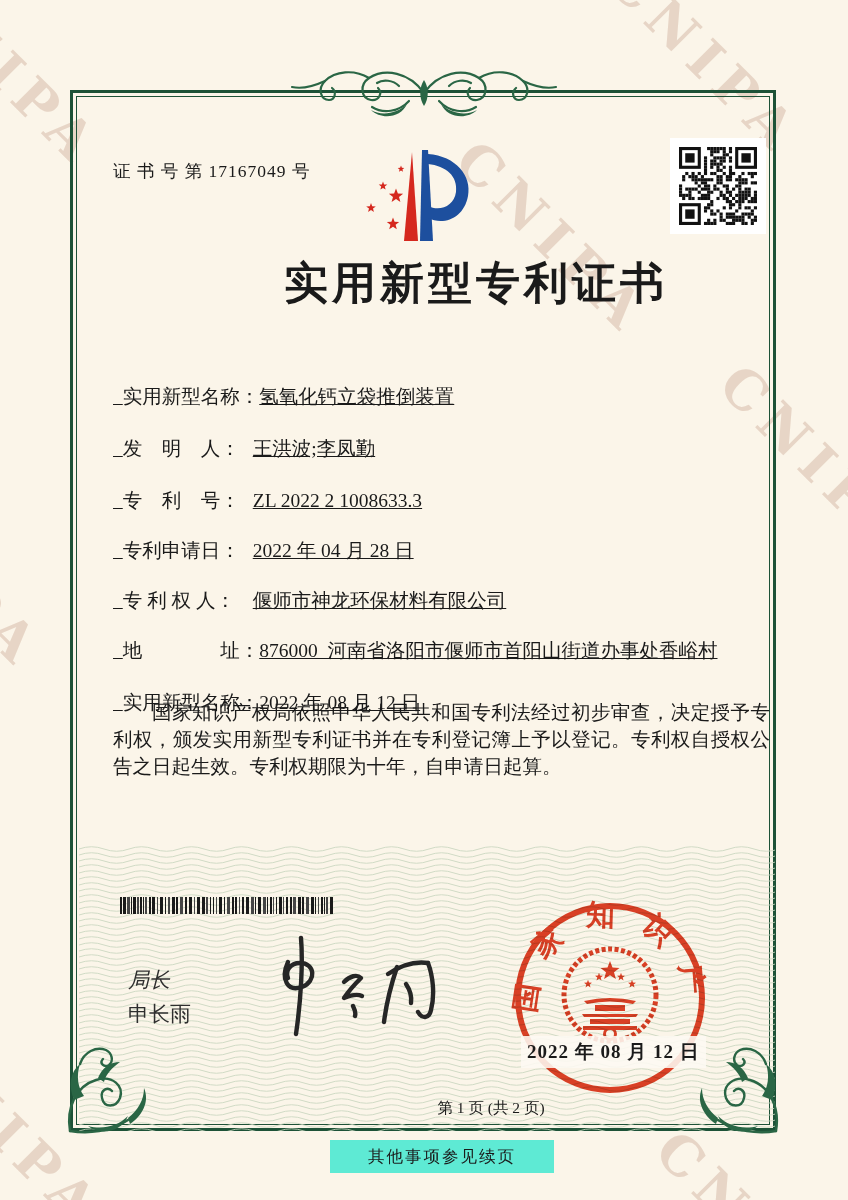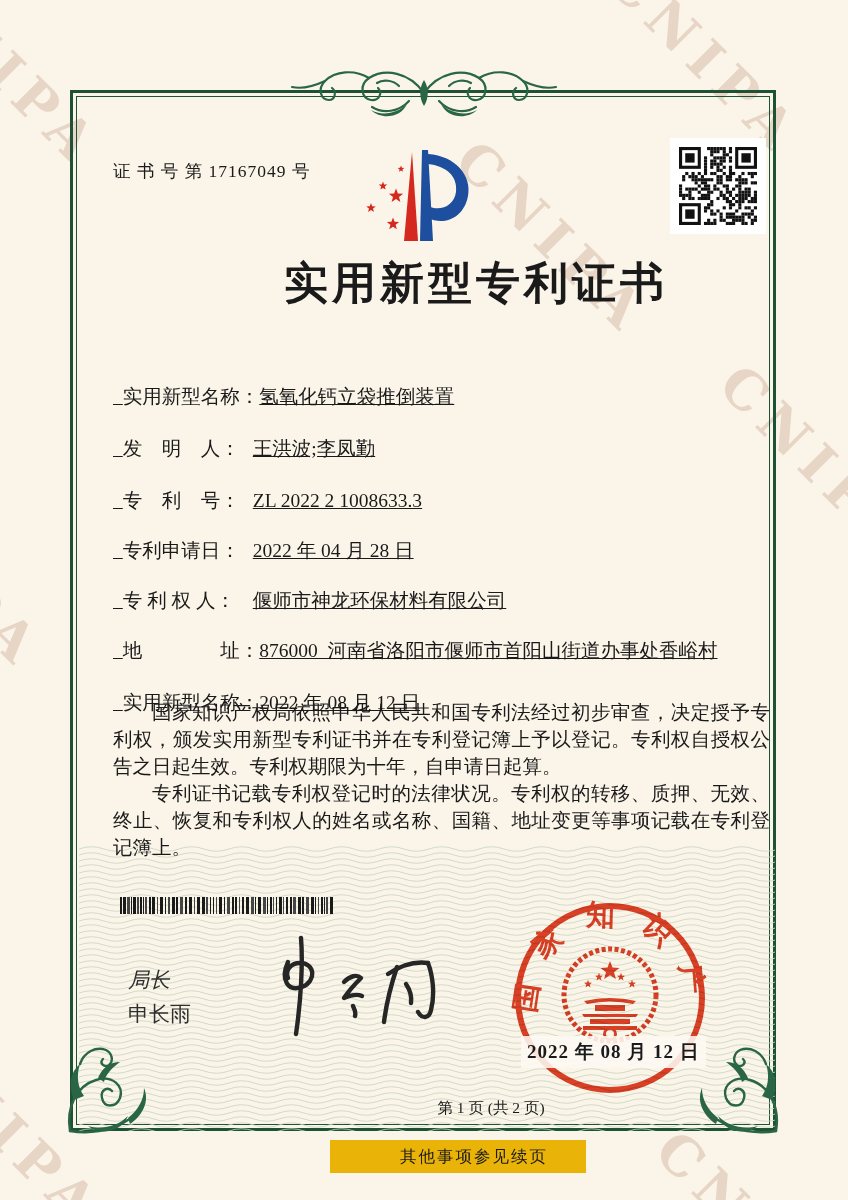--- a/index.html
+++ b/index.html
@@ -44,23 +44,23 @@
   .director-name{left:128px;top:1000px;font-family:Liberation Mono, monospace;font-size:21px;color:#2e2e2e;}
   .signature{left:240px;top:932px;z-index:3;}
   .seal-svg{left:510px;top:898px;z-index:2;mix-blend-mode:multiply;opacity:.95;}
   .seal-date{
     left:521px;top:1036px;z-index:4;font-size:19px;font-weight:600;
     letter-spacing:1px;white-space:pre;background:rgba(253,249,242,0.88);
     padding:3px 6px;
   }
   .page-num{left:70px;top:1098px;width:842px;text-align:center;font-size:15.5px;white-space:pre;}
   .cont-box{
-    left:330px;top:1140px;width:224px;height:33px;background:#eab308;z-index:2;
+    left:330px;top:1140px;width:224px;height:33px;background:#5eead4;z-index:2;
     display:flex;align-items:center;justify-content:center;
-    font-size:16.5px;letter-spacing:2px;padding-left:32px;
+    font-size:16.5px;letter-spacing:2px;
   }
   .logo-svg{left:360px;top:146px;z-index:2;}
   .qr-patch{left:670px;top:138px;width:96px;height:96px;background:#ffffff;z-index:2;}
   .qr-svg{left:679px;top:147px;z-index:3;}
   .ornament{z-index:3;}
 </style>
 </head>
 <body>
 
 <div class="wm" style="left:-60px;top:-40px">CNIPA</div>
@@ -405,21 +405,20 @@
 <div class="abs field-row" style="top:612px">
   <span class="label">地　　　　址：</span><span class="value">876000  河南省洛阳市偃师市首阳山街道办事处香峪村</span>
 </div>
 
 <div class="abs field-row" style="top:664px;width:657px">
   <span class="label">实用新型名称：</span><span class="value">2022 年 08 月 12 日</span>
 </div>
 
 <div class="abs legal">
   <p>国家知识产权局依照中华人民共和国专利法经过初步审查，决定授予专利权，颁发实用新型专利证书并在专利登记簿上予以登记。专利权自授权公告之日起生效。专利权期限为十年，自申请日起算。</p>
-  <p>专利证书记载专利权登记时的法律状况。专利权的转移、质押、无效、终止、恢复和专利权人的姓名或名称、国籍、地址变更等事项记载在专利登记簿上。</p>
 </div>
 
 <svg class="abs barcode" id="barcode-svg" width="215" height="17">
     <rect x="0" y="0" width="2" height="17" fill="#1a1a1a"></rect>
     <rect x="3" y="0" width="3" height="17" fill="#1a1a1a"></rect>
     <rect x="7" y="0" width="3" height="17" fill="#454545"></rect>
     <rect x="11" y="0" width="1" height="17" fill="#1a1a1a"></rect>
     <rect x="13" y="0" width="3" height="17" fill="#1a1a1a"></rect>
     <rect x="17" y="0" width="2" height="17" fill="#454545"></rect>
     <rect x="20" y="0" width="2" height="17" fill="#1a1a1a"></rect>

